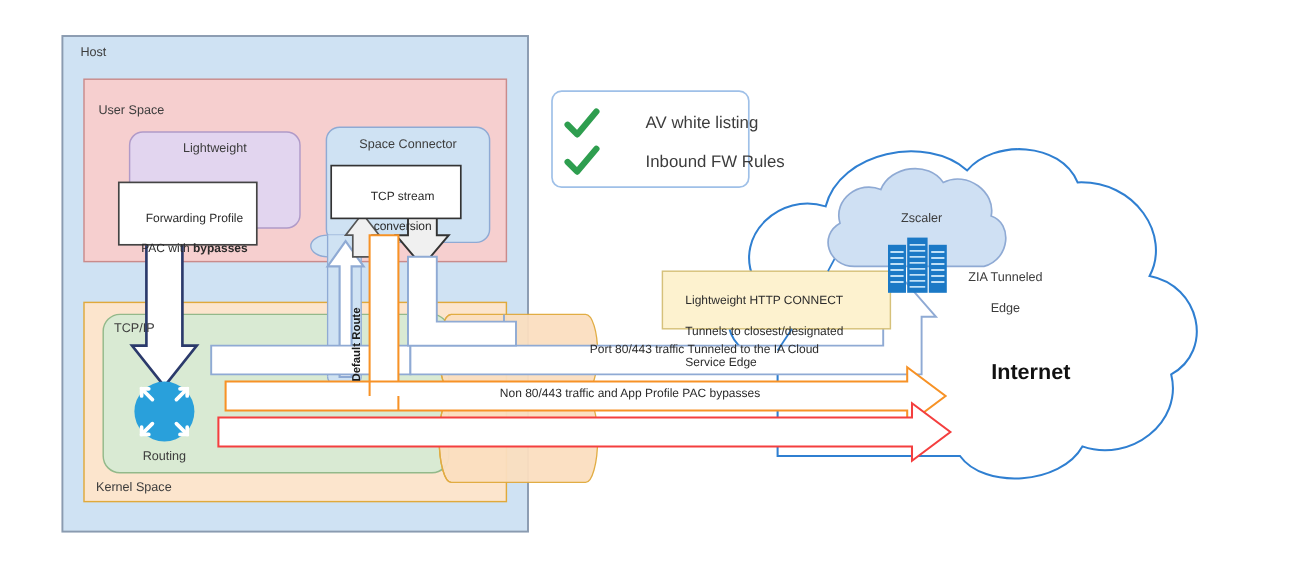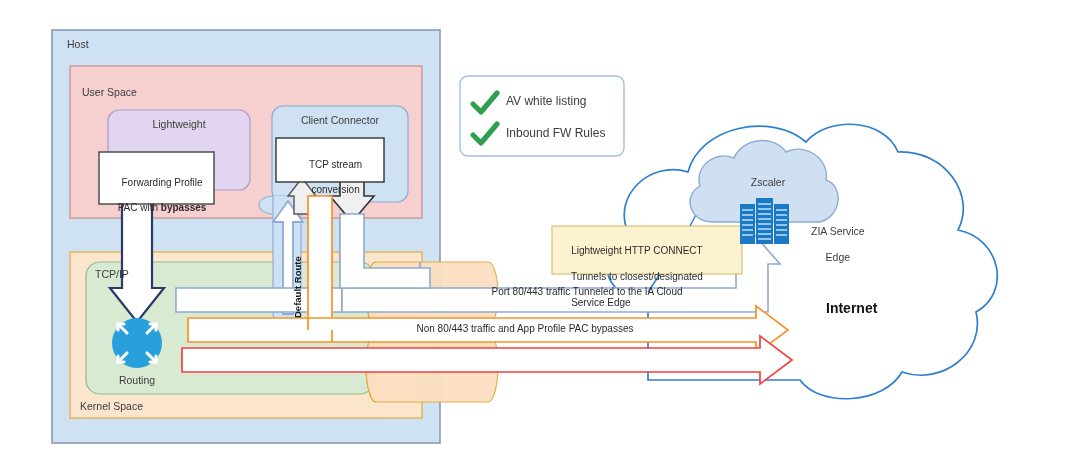--- a/index.html
+++ b/index.html
@@ -7,22 +7,22 @@
        font-family:"Liberation Sans","DejaVu Sans",sans-serif;color:#333333;}
   #stage{position:absolute;left:0;top:0;width:1080px;height:474px;}
   svg#diagram{position:absolute;left:0;top:0;width:1080px;height:474px;}
   .lbl{position:absolute;font-size:10.5px;color:#3c3c3c;line-height:1.25;white-space:pre;}
   .ctr{text-align:center;}
   .flowlabel{position:absolute;font-size:10px;color:#2b2b2b;text-align:center;white-space:nowrap;}
   .boxtext{position:absolute;font-size:10px;color:#2b2b2b;text-align:center;line-height:1.25;white-space:pre;}
   .vert{position:absolute;font-size:9.5px;font-weight:bold;color:#1a1a1a;
         transform-origin:0 0;transform:rotate(-90deg);white-space:nowrap;}
   .callout{position:absolute;font-size:10px;color:#2b2b2b;line-height:1.3;white-space:pre;}
-  .legtext{position:absolute;font-size:12px;color:#3c3c3c;white-space:nowrap;}
-  .internet{position:absolute;font-size:14px;font-weight:bold;color:#111111;}
+  .legtext{position:absolute;font-size:14px;color:#3c3c3c;white-space:nowrap;margin-left:32px;}
+  .internet{position:absolute;font-size:18px;font-weight:bold;color:#111111;}
 </style>
 </head>
 <body>
 
 <div id="stage">
 
   <svg id="diagram" viewBox="0 0 1080 474">
     <defs>
       <clipPath id="clipAll">
           <rect x="0" y="0" width="1080" height="474"></rect>
@@ -164,21 +164,21 @@
       </g>
     </g>
   </svg>
 
   <div class="lbl" style="left:67px;top:38px;">Host</div>
 
   <div class="lbl" style="left:82px;top:86px;">User Space</div>
 
   <div class="lbl ctr" style="left:108px;top:118px;width:142px;">Lightweight</div>
 
-  <div class="lbl ctr" style="left:272px;top:114px;width:136px;">Client Connector</div>
+  <div class="lbl ctr" style="left:272px;top:114px;width:136px;">Space Connector</div>
 
   <div class="boxtext" style="left:276px;top:146px;width:108px;">
     <span>TCP stream</span><br>
     <span>conversion</span>
   </div>
 
   <div class="boxtext" style="left:99px;top:164px;width:115px;">
     <span>Forwarding Profile</span><br>
     <span>PAC with </span><span class="b" style="font-weight:bold;">bypasses</span>
   </div>
@@ -196,21 +196,21 @@
 
   <div class="callout" style="left:560px;top:231px;width:182px;">
     <span>Lightweight HTTP CONNECT</span><br>
     <span>Tunnels to closest/designated</span><br>
     <span>Service Edge</span>
   </div>
 
   <div class="lbl ctr" style="left:716px;top:176px;width:104px;">Zscaler</div>
 
   <div class="lbl ctr" style="left:792px;top:212px;width:80px;">
-    <span>ZIA Service</span><br>
+    <span>ZIA Tunneled</span><br>
     <span>Edge</span>
   </div>
 
   <div class="internet" style="left:826px;top:300px;">Internet</div>
 
   <div class="flowlabel" style="left:342px;top:286px;width:400px;margin-left:45px;">Port 80/443 traffic Tunneled to the IA Cloud</div>
   <div class="flowlabel" style="left:290px;top:323px;width:470px;">Non 80/443 traffic and App Profile PAC bypasses</div>
 
 </div>
 

